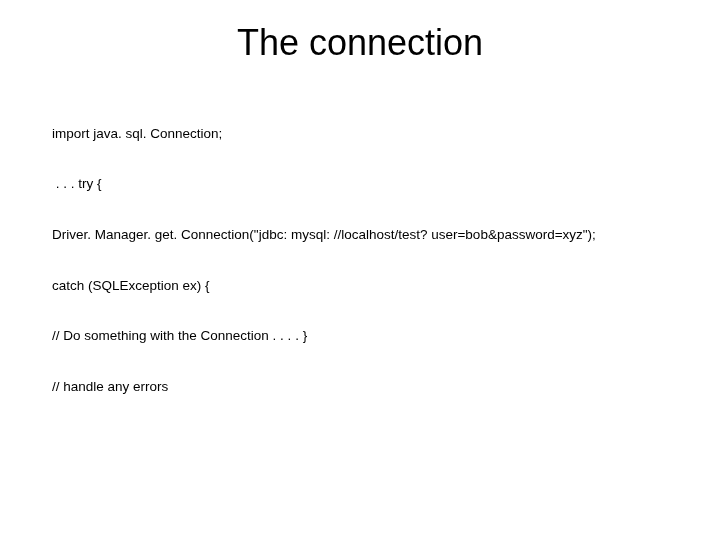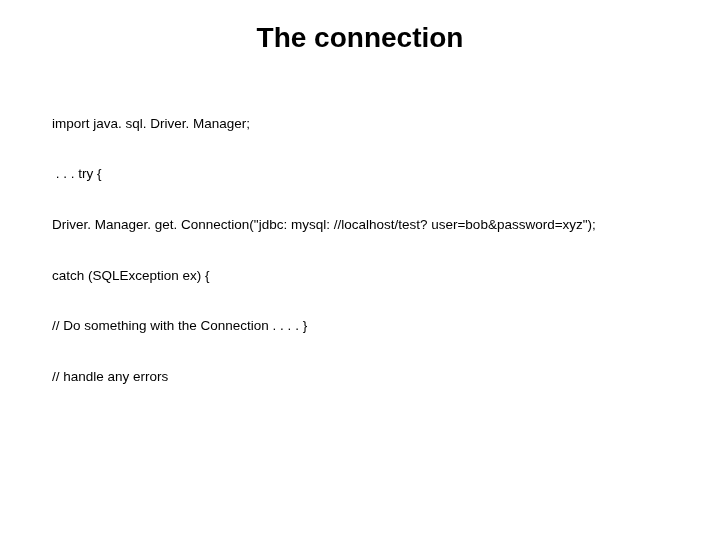--- a/index.html
+++ b/index.html
@@ -5,41 +5,41 @@
     * { margin: 0; padding: 0; box-sizing: border-box; }
     body {
       width: 720px;
       height: 540px;
       background: #fff;
       font-family: Arial, Helvetica, sans-serif;
       color: #000;
       padding: 22px 52px 0 52px;
     }
     .title {
-      font-size: 28px;
-      font-weight: 700;
+      font-size: 36px;
+      font-weight: 400;
       text-align: center;
       margin-bottom: 28px;
     }
     .code-block {
       font-size: 13.5px;
       line-height: 1.25;
       white-space: pre-wrap;
       word-wrap: break-word;
       margin-bottom: 22px;
     }
     .code-line { display: block; }
   </style>
 </head>
 <body>
 
 <h1 class="title">The connection</h1>
 
 <div class="code-block">
-  <span class="code-line">import java. sql. Driver. Manager;</span>
+  <span class="code-line">import java. sql. Connection;</span>
   <span class="code-line"> . . . try {</span>
   <span class="code-line">Driver. Manager. get. Connection("jdbc: mysql: //localhost/test? user=bob&amp;password=xyz");</span>
   <span class="code-line">catch (SQLException ex) {</span>
   <span class="code-line">// Do something with the Connection . . . . }</span>
   <span class="code-line">// handle any errors</span>
   
   
   
 </div>
 

